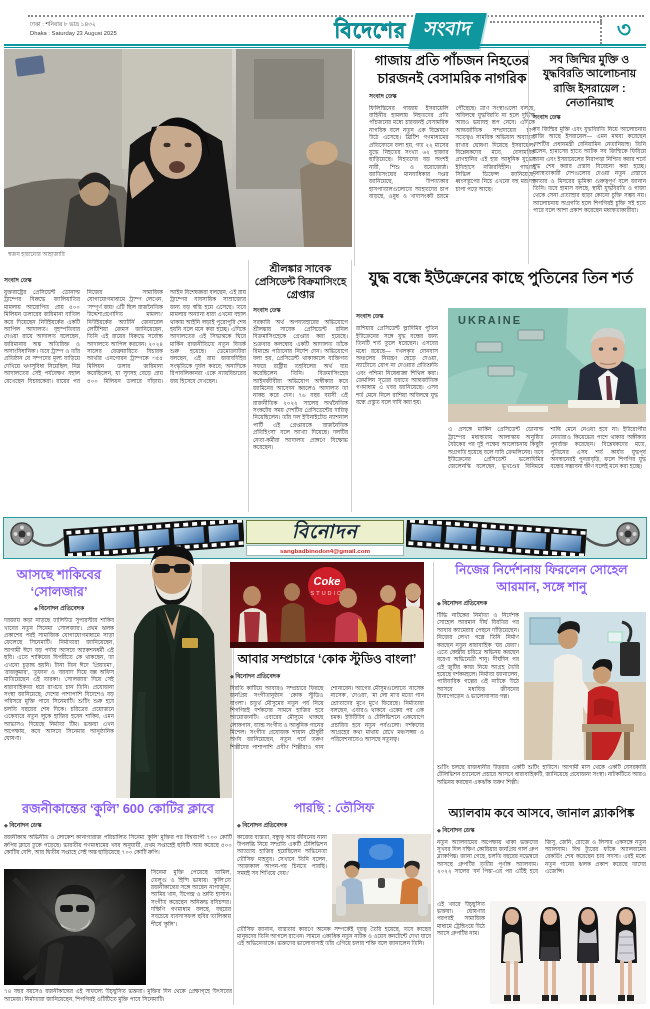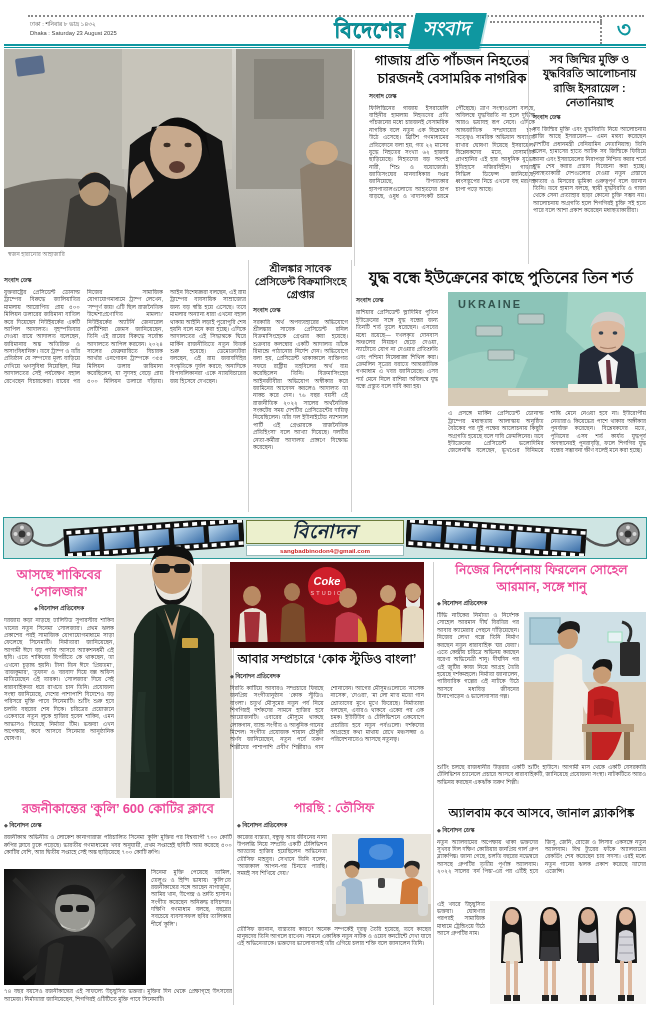--- a/index.html
+++ b/index.html
@@ -12,21 +12,21 @@
   .masthead { position:absolute; left:334px; top:18px; width:268px; height:26px; display:flex; align-items:center; }
   .mh-part1 { color:#0f97a0; font-weight:800; font-size:21px; letter-spacing:0.5px; text-shadow:0.5px 0.5px 0 #0b6d74; }
   .mh-part2 { background:#0f97a0; color:#fff; font-weight:800; font-size:19px; padding:1px 12px 3px 12px; margin-left:6px; transform:skewX(-12deg); box-shadow:2px 2px 0 #bfe3e6; }
   .mh-dots { flex:1; margin-left:8px; align-self:flex-start; border-top:2px dotted #8a8a8a; height:8px; margin-top:3px; }
   .pageno { position:absolute; left:600px; top:16px; width:46px; height:28px; border-left:2px dotted #8a8a8a; color:#0f97a0; font-size:22px; font-weight:800; text-align:center; line-height:28px; }
   .teal-rule { position:absolute; left:4px; right:4px; top:44px; height:4px; border-top:2px solid #0f97a0; border-bottom:1px solid #0f97a0; }
 
   
   .art { position:absolute; }
   .hl { font-weight:bold; color:#101010; text-align:center; line-height:1.32; }
-  .hl-red { color:#ec4899; }
+  .hl-red { color:#8b5cf6; }
   .byline { font-size:6px; font-weight:bold; color:#222; margin:3px 0 3px 0; }
   .byline .dia { color:#555; font-size:5px; }
   .btxt { font-size:5.6px; line-height:1.32; text-align:justify; color:#333; overflow:hidden; }
   .cols2 { column-count:2; column-gap:7px; }
   .cols3 { column-count:3; column-gap:7px; }
   .vsep { position:absolute; width:1px; background:#cfcfcf; }
   .caption { font-size:5.6px; color:#666; }
 
   
   .banner { position:absolute; left:3px; top:517px; width:644px; height:42px; background:#cfe5e3; border:1px solid #2a9b9b; display:flex; align-items:center; justify-content:space-between; padding:2px 4px; }
@@ -107,21 +107,21 @@
   <div class="vsep" style="left:248px; top:260px; height:252px;"></div>
   <div class="vsep" style="left:351px; top:260px; height:252px;"></div>
   <div class="art" style="left:253px; top:262px; width:95px;">
     <div class="hl" style="font-size:10px;">শ্রীলঙ্কার সাবেক প্রেসিডেন্ট বিক্রমাসিংহে গ্রেপ্তার</div>
     <div class="byline">সংবাদ ডেস্ক</div>
     <div class="btxt" style="height:190px;">সরকারি অর্থ অপব্যবহারের অভিযোগে শ্রীলঙ্কার সাবেক প্রেসিডেন্ট রনিল বিক্রমাসিংহেকে গ্রেপ্তার করা হয়েছে। শুক্রবার কলম্বোর একটি আদালত তাঁকে রিমান্ডে পাঠানোর নির্দেশ দেন। অভিযোগে বলা হয়, প্রেসিডেন্ট থাকাকালে ব্যক্তিগত সফরে রাষ্ট্রীয় তহবিলের অর্থ ব্যয় করেছিলেন তিনি। বিক্রমাসিংহের আইনজীবীরা অভিযোগ অস্বীকার করে জামিনের আবেদন করলেও আদালত তা নাকচ করে দেন। ৭৬ বছর বয়সী এই রাজনীতিক ২০২২ সালের অর্থনৈতিক সংকটের সময় দেশটির প্রেসিডেন্টের দায়িত্ব নিয়েছিলেন। তাঁর দল ইউনাইটেড ন্যাশনাল পার্টি এই গ্রেপ্তারকে ‘রাজনৈতিক প্রতিহিংসা’ বলে আখ্যা দিয়েছে। দলটির নেতা-কর্মীরা আদালত প্রাঙ্গণে বিক্ষোভ করেছেন।</div>
   </div>
 
   <div class="art" style="left:356px; top:268px; width:290px;">
     <div class="hl" style="font-size:15.5px;">যুদ্ধ বন্ধে ইউক্রেনের কাছে পুতিনের তিন শর্ত</div>
-    <div style="display:flex; gap:10px; margin-top:4px;">
+    <div style="display:flex; gap:10px; margin-top:20px;">
       <div style="width:86px;">
         <div class="byline">সংবাদ ডেস্ক</div>
         <div class="btxt" style="height:192px;">রাশিয়ার প্রেসিডেন্ট ভ্লাদিমির পুতিন ইউক্রেনের সঙ্গে যুদ্ধ বন্ধের জন্য তিনটি শর্ত তুলে ধরেছেন। এসবের মধ্যে রয়েছে— দখলকৃত দোনবাস অঞ্চলের নিয়ন্ত্রণ ছেড়ে দেওয়া, ন্যাটোতে যোগ না দেওয়ার প্রতিশ্রুতি এবং পশ্চিমা নিষেধাজ্ঞা শিথিল করা। ক্রেমলিন সূত্রের বরাতে আন্তর্জাতিক গণমাধ্যম এ খবর জানিয়েছে। এসব শর্ত মেনে নিলে রাশিয়া অবিলম্বে যুদ্ধ বন্ধে প্রস্তুত বলে দাবি করা হয়।</div>
       </div>
       <div style="width:198px;">
         <svg class="photo-svg" width="198" height="114" viewBox="0 0 198 114">
           <rect width="198" height="114" fill="#8cc4b8"></rect>
           <path d="M120 0 L198 0 L198 60 L150 70 L118 40 Z" fill="#a3d4c6"></path>
           <path d="M0 70 Q40 50 80 66 L60 114 L0 114 Z" fill="#9ccfc2"></path>
           <rect x="28" y="34" width="26" height="10" rx="1" fill="#b9c9c6" stroke="#6b8f88" stroke-width="0.8"></rect>

